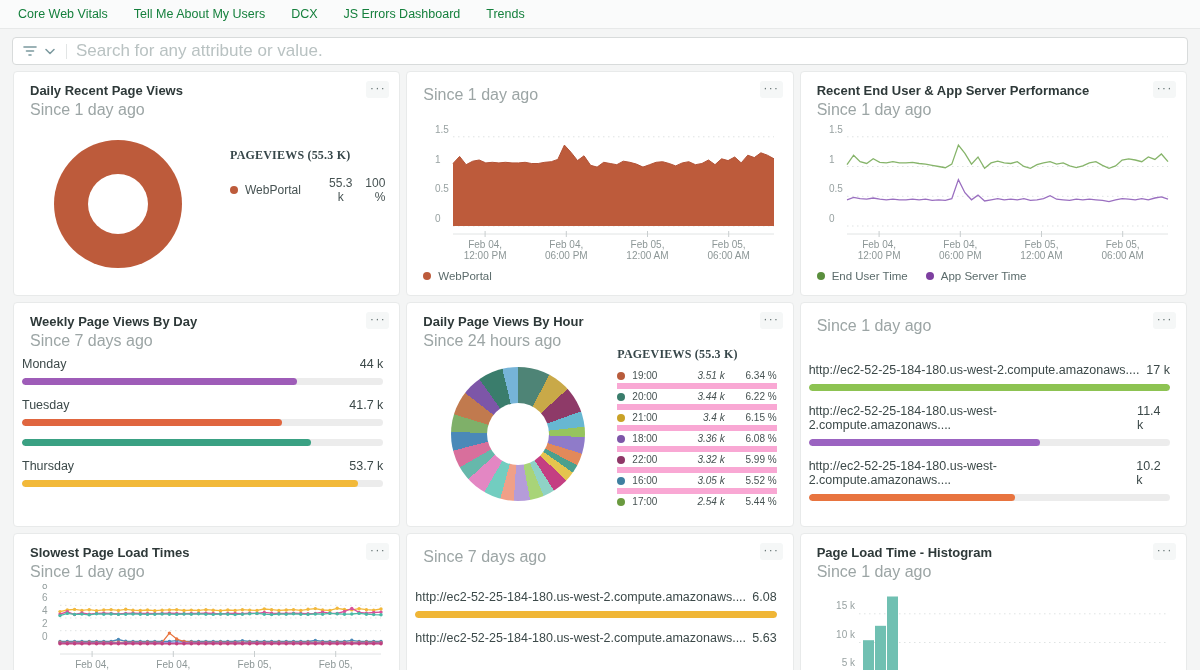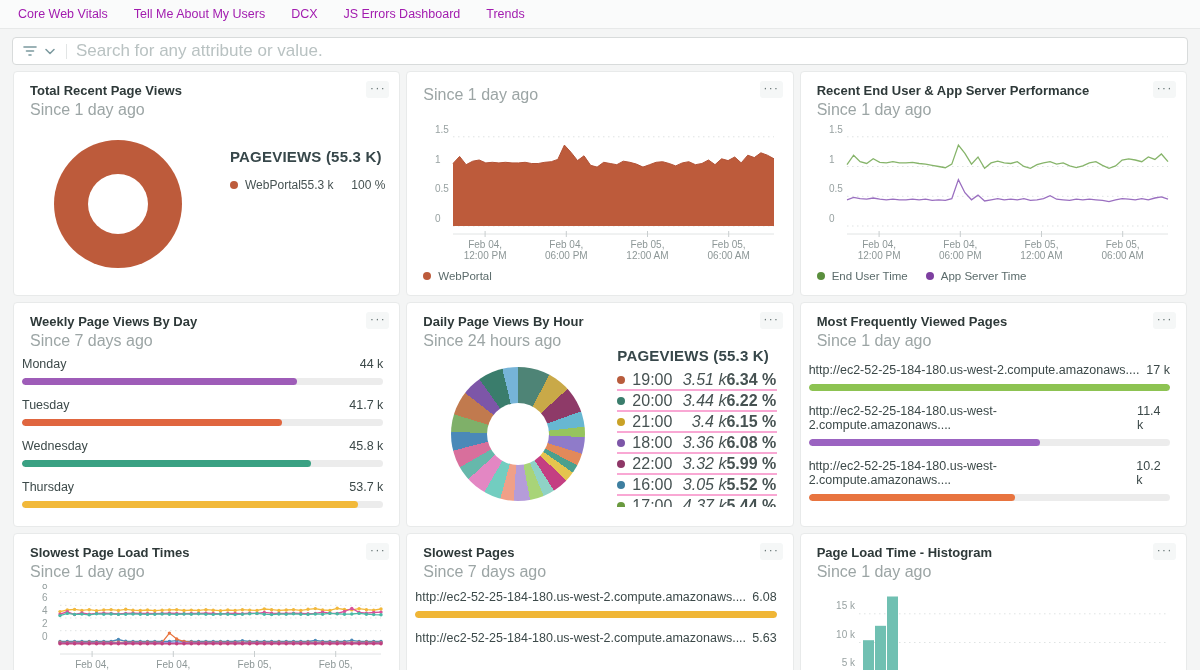--- a/index.html
+++ b/index.html
@@ -1,21 +1,21 @@
 <!DOCTYPE html>
 <html><head>
 <meta charset="utf-8">
 <style>
   * { margin:0; padding:0; box-sizing:border-box; }
   html,body { width:1200px; height:670px; overflow:hidden; background:#f4f5f5;
     font-family:"Liberation Sans", sans-serif; }
   
   .tabbar { display:flex; align-items:stretch; gap:26px; height:29px; padding:0 18px;
     background:#fafbfb; border-bottom:1px solid #e7e9e9; }
-  .tab { display:flex; align-items:center; font-size:12.5px; color:#a21caf; cursor:pointer;
+  .tab { display:flex; align-items:center; font-size:12.5px; color:#15803d; cursor:pointer;
     border-bottom:3px solid transparent; padding-top:2px; white-space:nowrap; }
   .tab.active { font-weight:700; color:#1c2424; border-bottom-color:#232b2b; }
   
   .searchwrap { padding:8px 12px 6px; }
   .searchbox { display:flex; align-items:center; height:28px; background:#fff;
     border:1px solid #d8dbdb; border-radius:4px; padding:0 10px; }
   .s-icon { display:flex; align-items:center; margin-right:7px; }
   .s-divider { width:1px; height:15px; background:#e2e5e5; margin:0 9px 0 4px; }
   .searchbox input { border:none; outline:none; flex:1; font-size:17px; color:#3c4646;
     font-family:"Liberation Sans", sans-serif; }
@@ -34,33 +34,33 @@
   .donut-solid { position:absolute; left:40px; top:68px; width:128px; height:128px;
     border-radius:50%; }
   .donut-solid .hole, .donut-multi .hole { position:absolute; left:50%; top:50%;
     transform:translate(-50%,-50%); background:#fff; border-radius:50%; }
   .donut-solid .hole { width:60px; height:60px; }
   .donut-multi { position:absolute; left:44px; top:64px; width:134px; height:134px;
     border-radius:50%; }
   .donut-multi .hole { width:62px; height:62px; }
   
   .pie-legend { position:absolute; left:216px; top:76px; right:14px; }
-  .pl-header, .lt-header { font-size:15px; font-weight:700; color:#37474a; letter-spacing:.2px; }
+  .pl-header, .lt-header { font-size:12px; font-weight:700; color:#37474a; letter-spacing:.2px;font-family:Liberation Serif, serif; }
   .pl-row { display:flex; align-items:center; margin-top:13px; font-size:12px; color:#465252; }
   .dot { width:8px; height:8px; border-radius:50%; display:inline-block; margin-right:7px; flex:none; }
   .pl-label { flex:1; }
-  .pl-val { width:58px; text-align:left; }
+  .pl-val { width:58px; text-align:center;margin-left:24px; }
   .pl-pct { width:52px; text-align:right; }
   
   .legendtable { position:absolute; left:210px; right:16px; top:44px; height:160px; overflow:hidden; }
-  .lt-row { display:flex; align-items:center; height:21px; border-bottom:2px solid #f9a8d4;
-    font-size:16px; color:#465252; }
+  .lt-row { display:flex; align-items:center; height:21px; border-bottom:6px solid #f9a8d4;
+    font-size:10px; color:#465252; }
   .lt-label { flex:1; }
   .lt-val { width:56px; text-align:right;font-style:italic; }
-  .lt-pct { width:52px; text-align:left;font-weight:bold; }
+  .lt-pct { width:52px; text-align:right; }
   
   .barlist { position:absolute; left:8px; right:16px; top:46px; }
   .bl-row { margin-bottom:13px; cursor:pointer; }
   .bl-head { display:flex; justify-content:space-between; font-size:12.5px; color:#3c4949;
     margin-bottom:7px; }
   .bl-track { height:7px; border-radius:4px; background:#ececec; overflow:hidden; }
   .bl-fill { height:7px; border-radius:4px; }
   
   .chartbox { position:absolute; left:16px; right:12px; }
   .cb-tall { top:50px; height:150px; }
@@ -101,21 +101,21 @@
     </span>
     <span class="s-divider"></span>
     <input type="text" placeholder="Search for any attribute or value." style="">
   </div>
 </div>
 
 <div class="cards">
 
   <div class="card">
     <div class="card-head">
-      <div class="card-title">Total Recent Page Views</div>
+      <div class="card-title">Daily Recent Page Views</div>
       <div class="card-sub">Since 1 day ago</div>
     </div>
     <div class="menu-btn">···</div>
     <div class="donut-solid" id="donut1" style="background: rgb(189, 91, 59);">
         <div class="hole"></div>
       </div>
     <div class="pie-legend">
       <div class="pl-header">PAGEVIEWS (55.3 K)</div>
       <div id="pie-legend-rows">
           <div class="pl-row">
@@ -228,24 +228,20 @@
         <div class="bl-row">
           <div class="bl-head">
         <span>Tuesday</span>
         <span>41.7 k</span>
           </div>
       <div class="bl-track">
         <div class="bl-fill" style="width:72%;background:#e0663f"></div>
           </div>
         </div>
         <div class="bl-row">
-          <div class="bl-head">
-        <span>Wednesday</span>
-        <span>45.8 k</span>
-          </div>
       <div class="bl-track">
         <div class="bl-fill" style="width:80%;background:#3aa183"></div>
           </div>
         </div>
         <div class="bl-row">
           <div class="bl-head">
         <span>Thursday</span>
         <span>53.7 k</span>
           </div>
       <div class="bl-track">
@@ -299,30 +295,29 @@
           </div>
           <div class="lt-row">
             <span class="dot" style="background:#3e7fa0"></span>
     <span class="lt-label">16:00</span>
     <span class="lt-val">3.05 k</span>
     <span class="lt-pct">5.52 %</span>
           </div>
           <div class="lt-row">
             <span class="dot" style="background:#6a9a3f"></span>
     <span class="lt-label">17:00</span>
-    <span class="lt-val">4.37 k</span>
+    <span class="lt-val">2.54 k</span>
     <span class="lt-pct">5.44 %</span>
           </div>
         </div>
     </div>
   </div>
 
   <div class="card">
     <div class="card-head">
-      <div class="card-title">Most Frequently Viewed Pages</div>
       <div class="card-sub">Since 1 day ago</div>
     </div>
     <div class="menu-btn">···</div>
     <div class="barlist" style="top:60px">
         <div class="bl-row">
           <div class="bl-head">
         <span>http://ec2-52-25-184-180.us-west-2.compute.amazonaws....</span>
         <span>17 k</span>
           </div>
       <div class="bl-track">
@@ -700,21 +695,20 @@
           <circle cx="321.8" cy="59.8" r="1.7" fill="#c13f7e"></circle>
           <circle cx="329.1" cy="59.7" r="1.7" fill="#c13f7e"></circle>
           <circle cx="336.4" cy="59.8" r="1.7" fill="#c13f7e"></circle>
           <circle cx="343.7" cy="59.7" r="1.7" fill="#c13f7e"></circle>
           <circle cx="351.0" cy="59.8" r="1.7" fill="#c13f7e"></circle>
         </svg></div>
   </div>
 
   <div class="card">
     <div class="card-head">
-      <div class="card-title">Slowest Pages</div>
       <div class="card-sub">Since 7 days ago</div>
     </div>
     <div class="menu-btn">···</div>
     <div class="barlist" style="top:56px">
         <div class="bl-row">
           <div class="bl-head">
         <span>http://ec2-52-25-184-180.us-west-2.compute.amazonaws....</span>
         <span>6.08</span>
           </div>
       <div class="bl-track">

